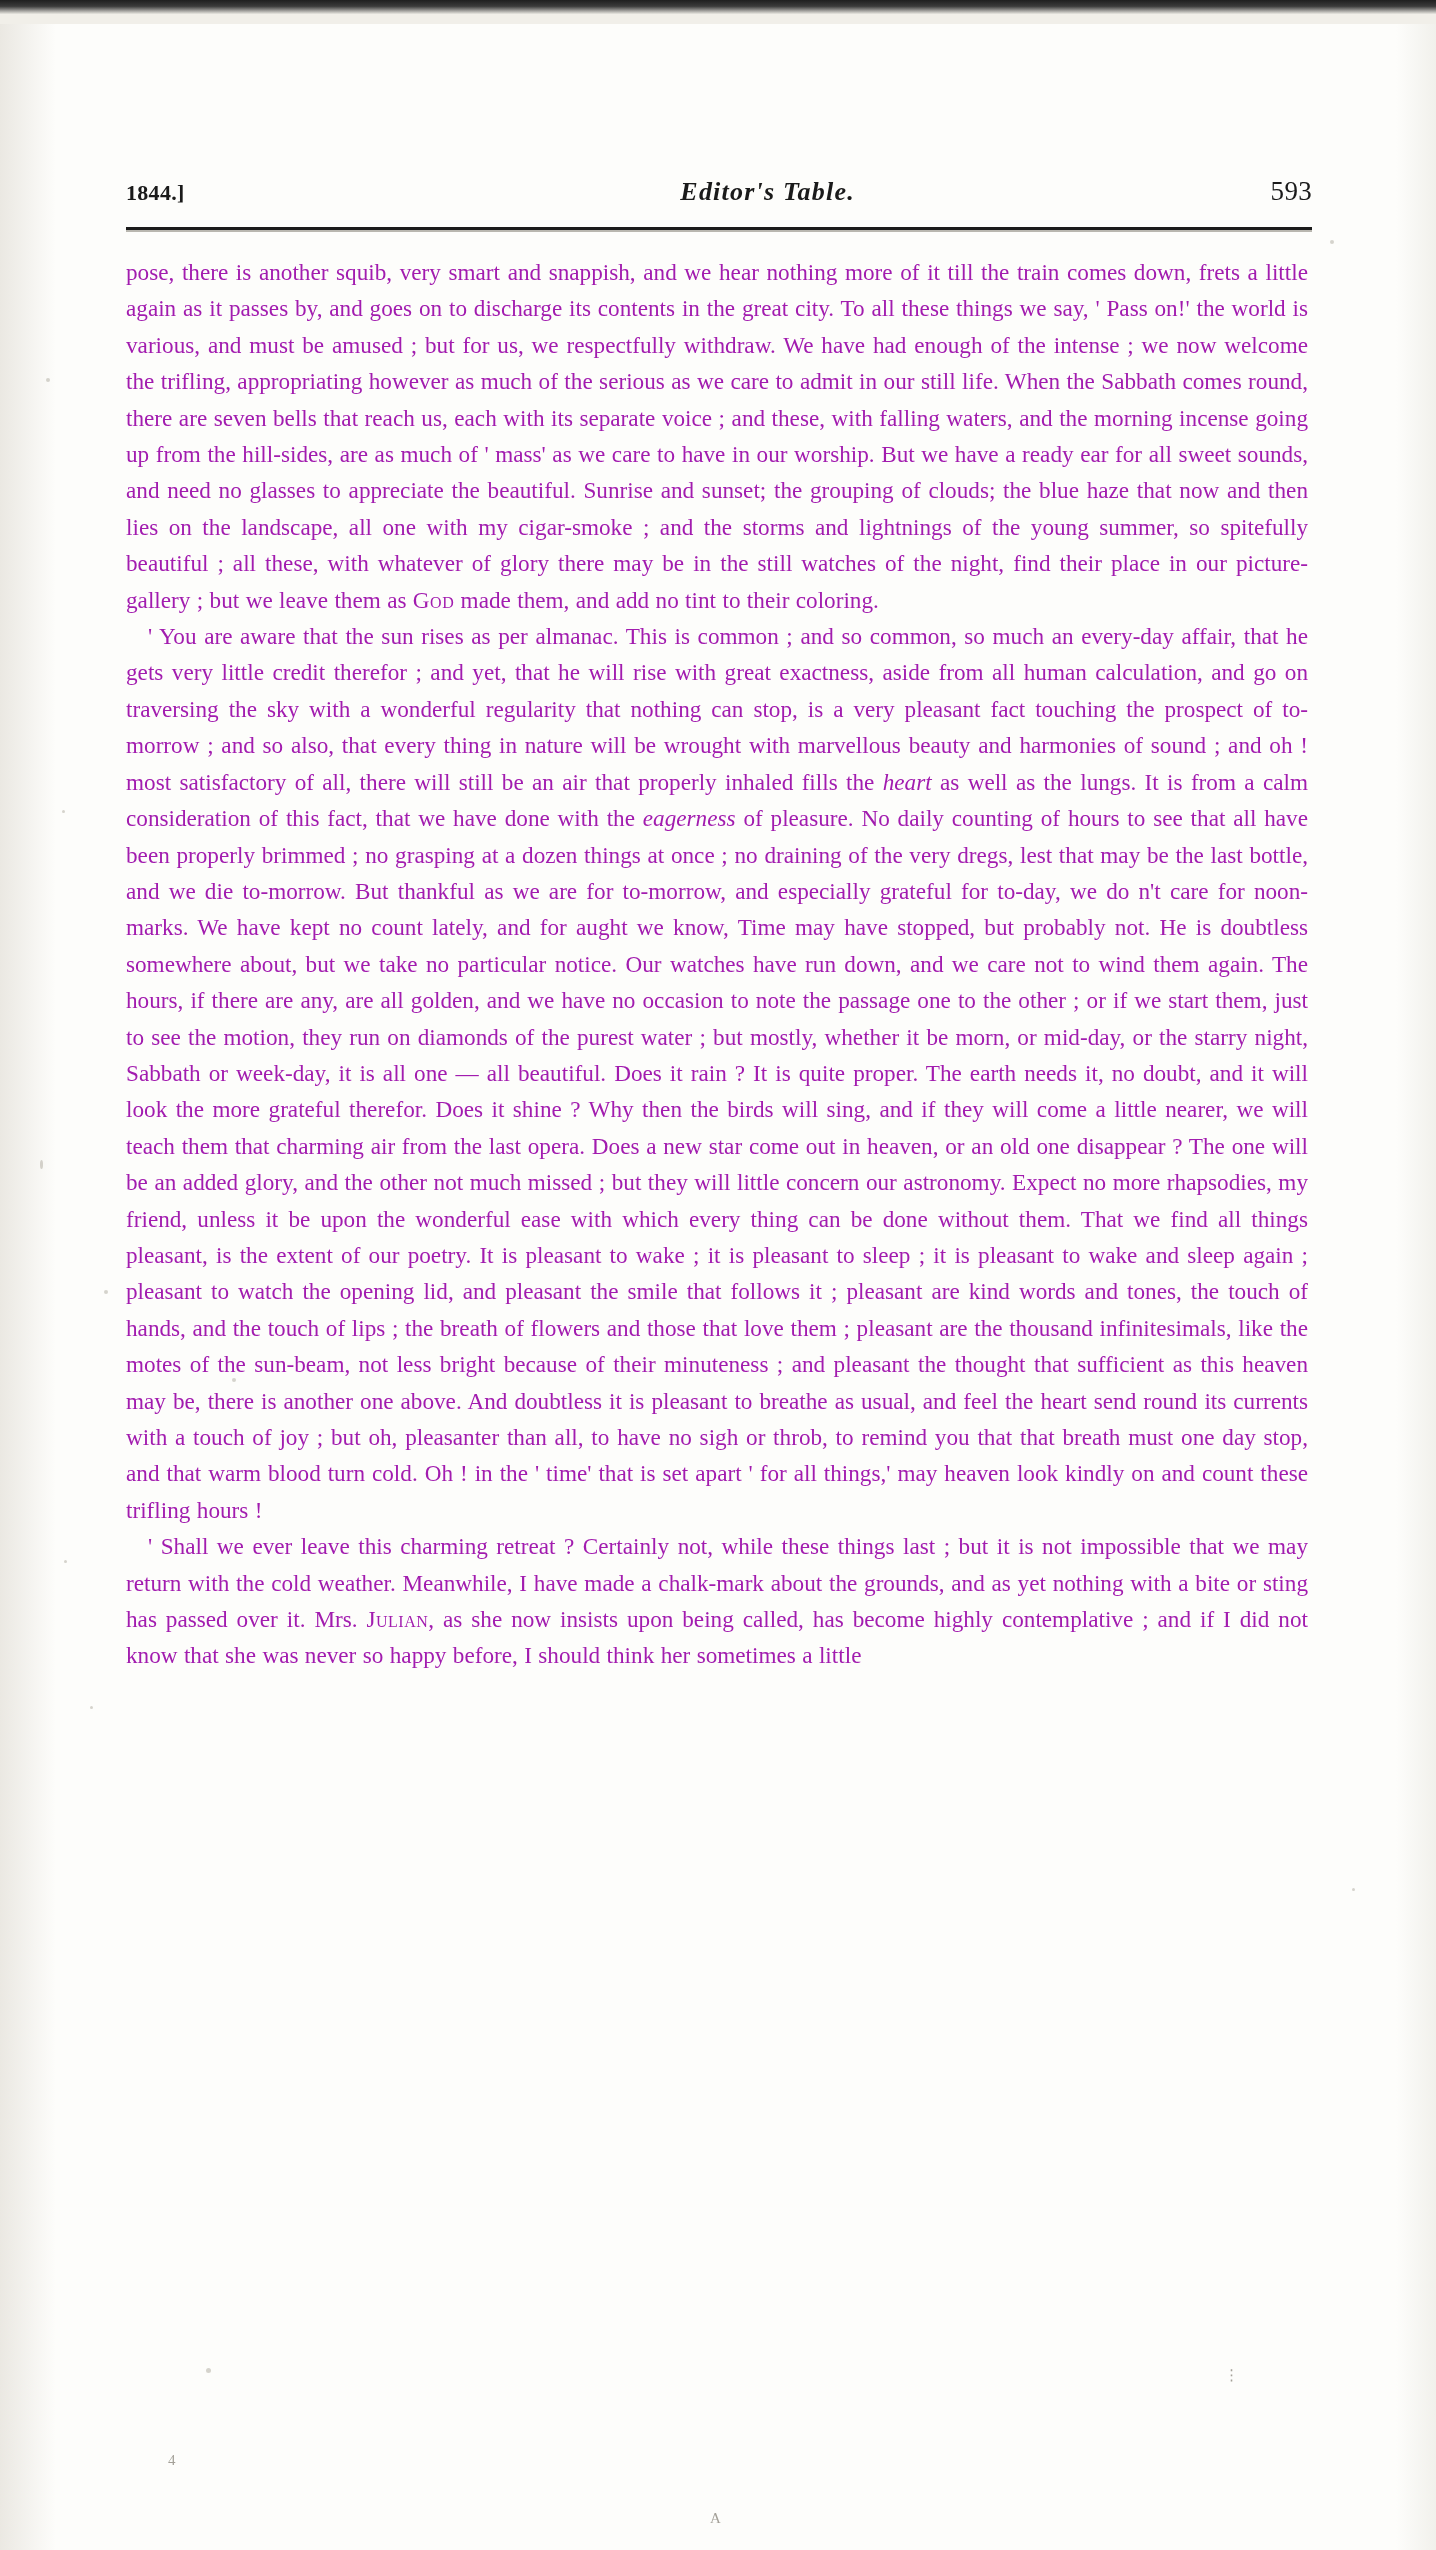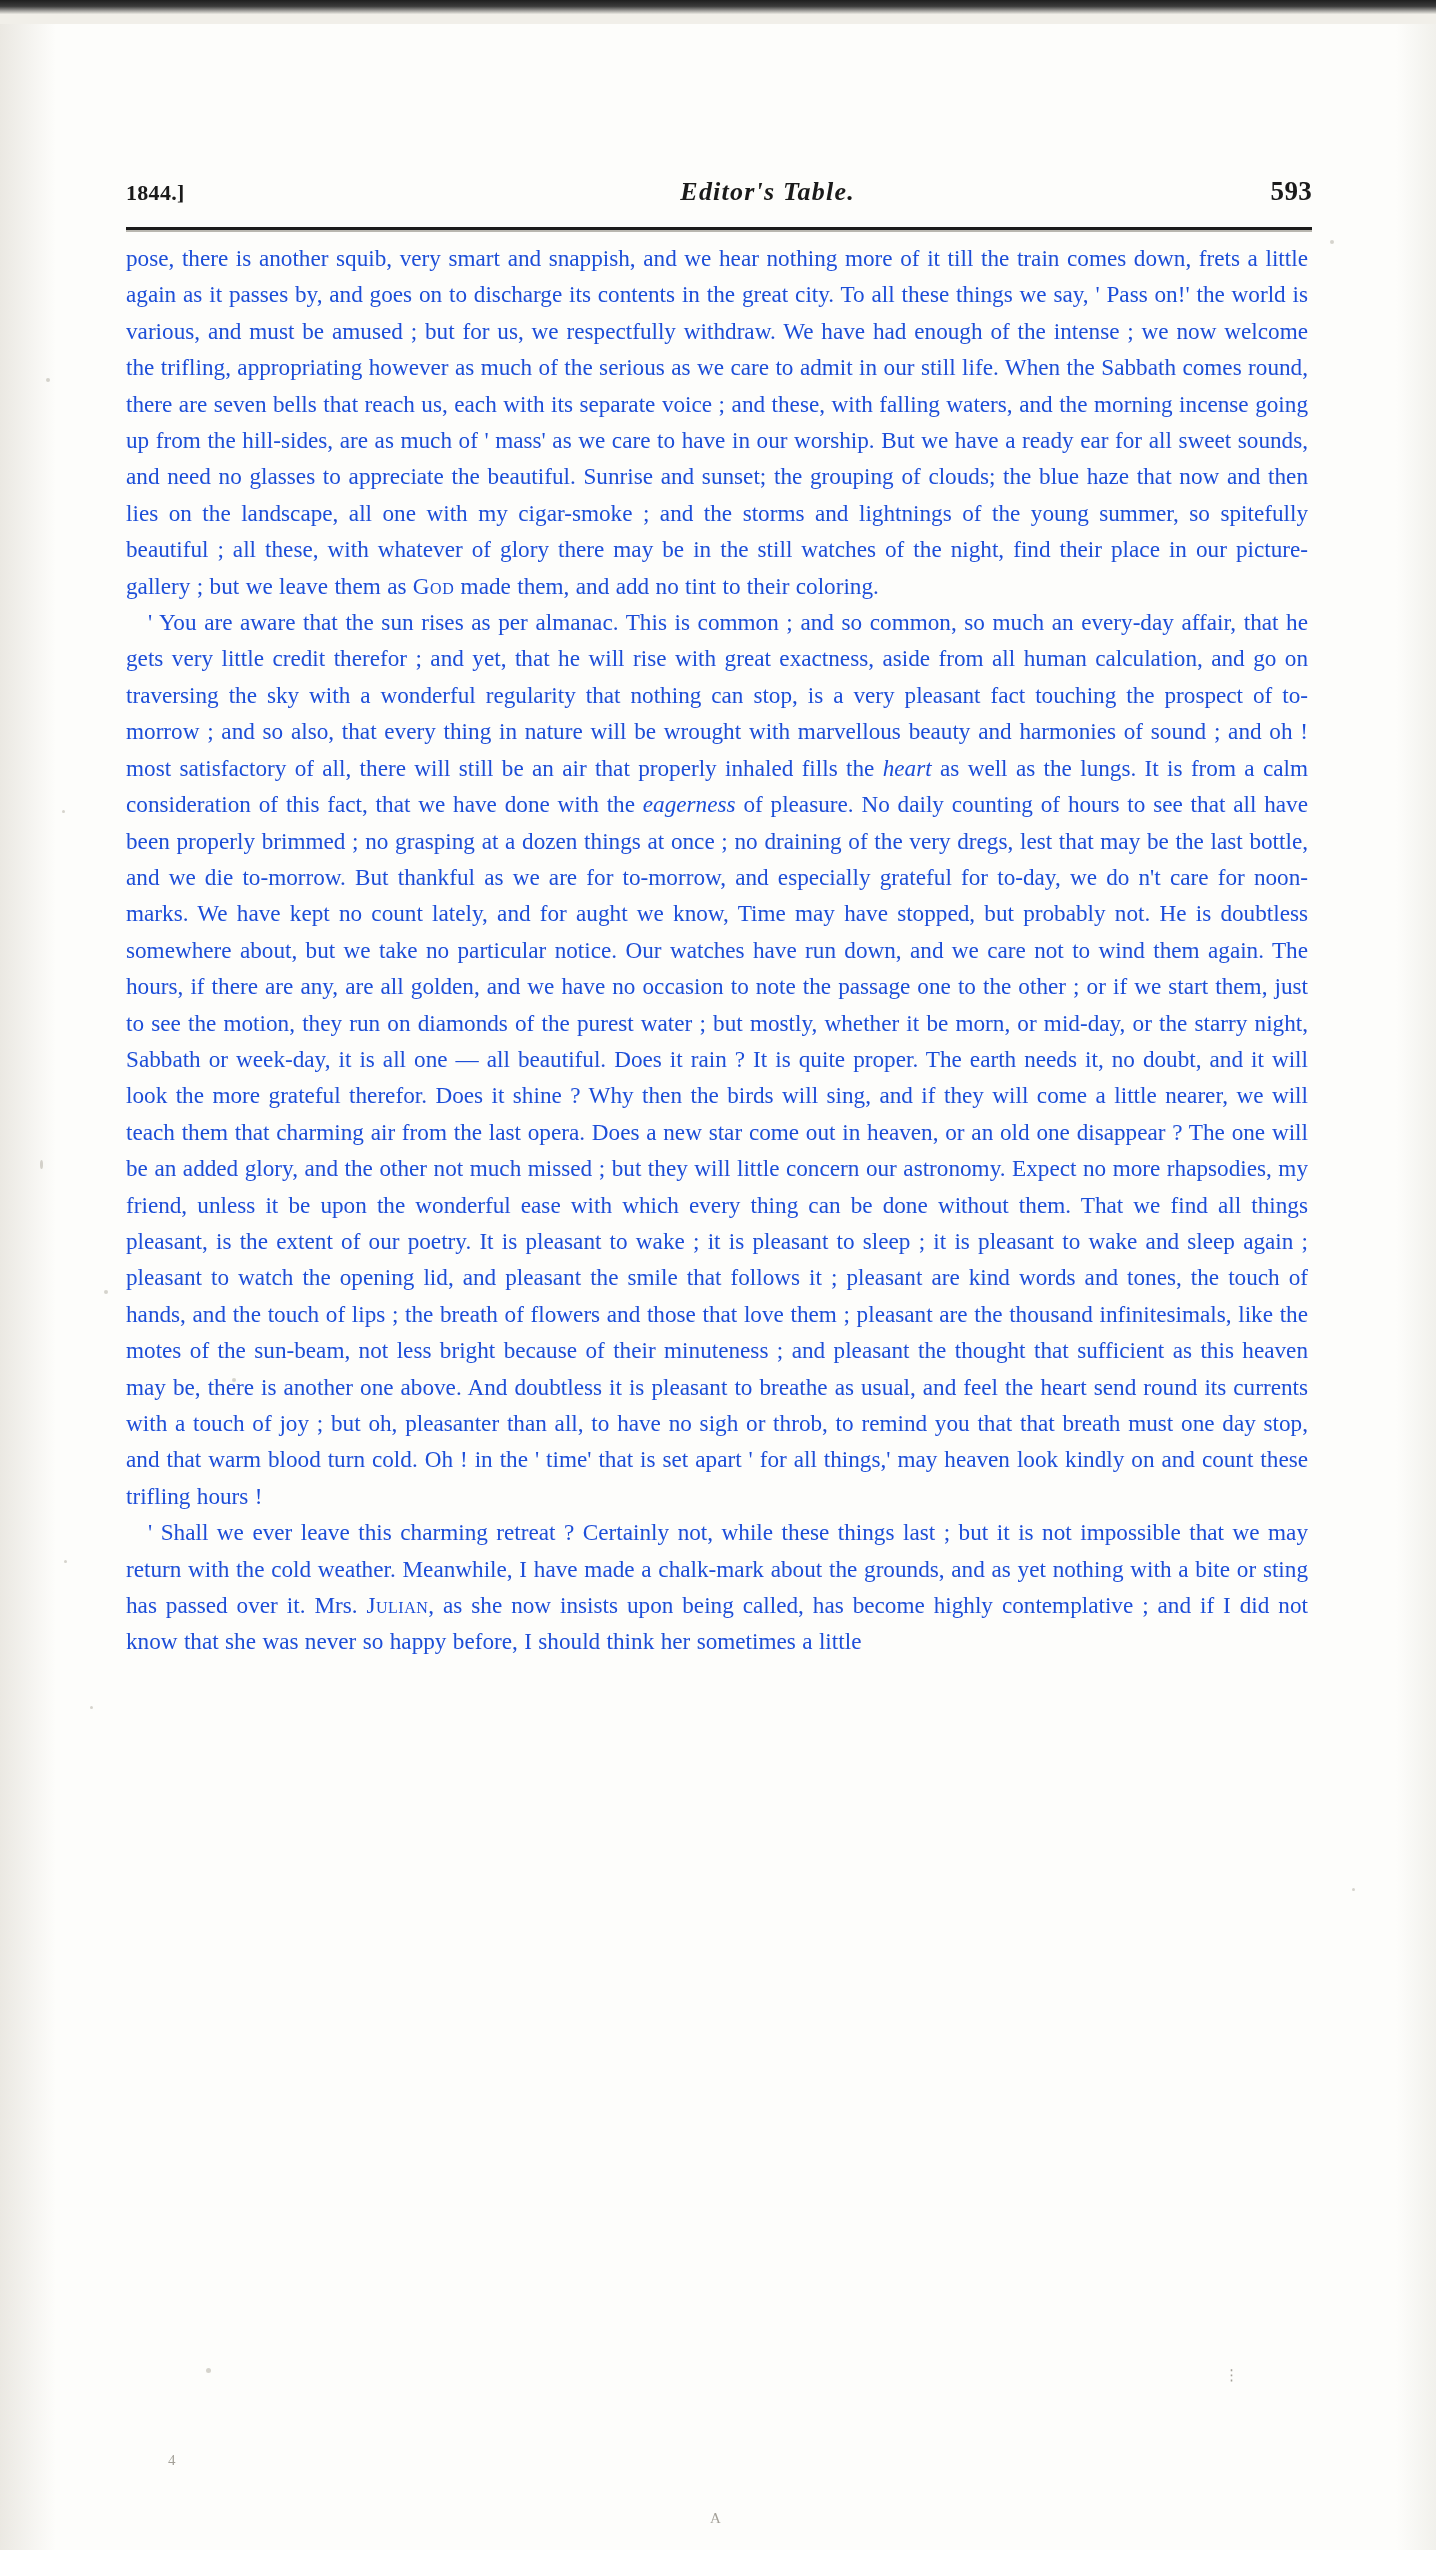--- a/index.html
+++ b/index.html
@@ -54,42 +54,42 @@
   .running-title {
     font-family: "Liberation Serif", serif;
     font-style: italic;
     font-weight: 700;
     font-size: 26px;
     letter-spacing: 1.2px;
     margin-left: 80px;
   }
   .folio-right {
     font-family: "Liberation Serif", serif;
-    font-weight: 700;
+    font-weight: 400;
     font-size: 27px;
   }
   .rule {
     margin-top: 20px;
     width: 1186px;
     height: 3px;
     background: #1b1b1b;
   }
   .rule-shadow {
     width: 1186px;
     height: 2px;
     background: #b9b7b0;
   }
   .body-text {
-    margin-top: 8px;
+    margin-top: 22px;
     width: 1182px;
     font-size: 23.2px;
     line-height: 36.4px;
     text-align: justify;
     text-justify: inter-word;
-    color: #1d4ed8;
+    color: #a21caf;
     word-spacing: 0.6px;
   }
   .body-text p {
     margin: 0;
   }
   .body-text p.indent {
     text-indent: 22px;
   }
   .body-text i {
     font-style: italic;

